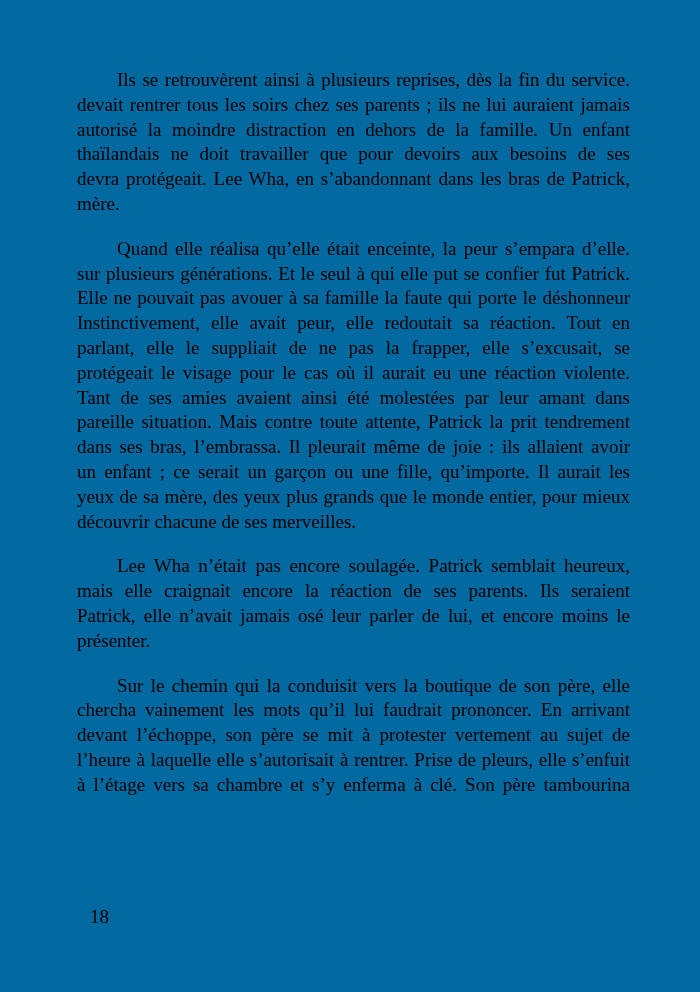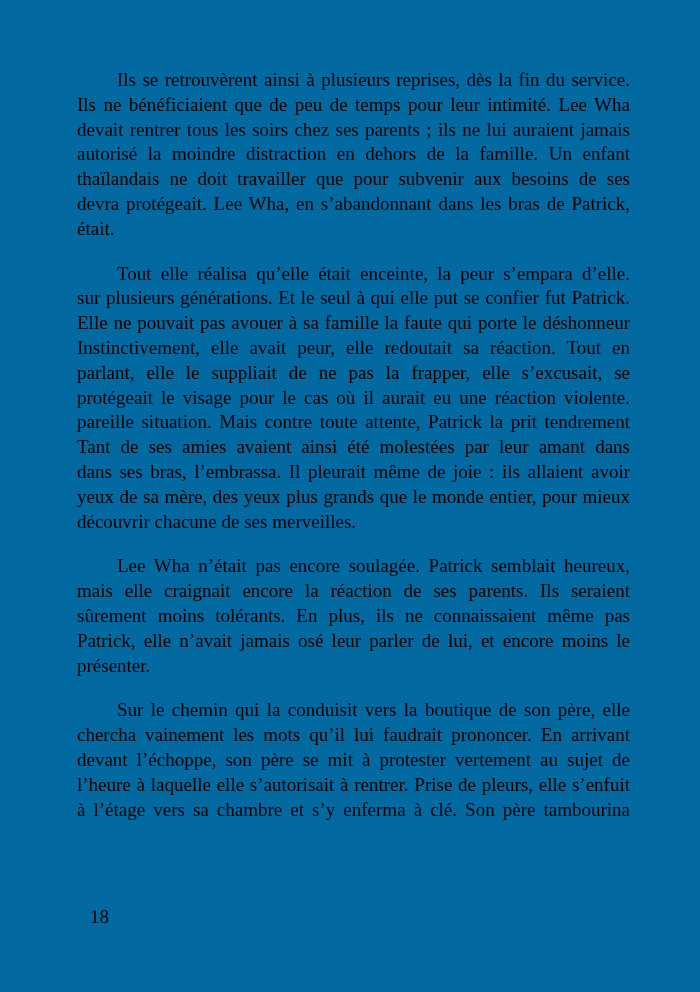--- a/index.html
+++ b/index.html
@@ -62,44 +62,43 @@
     line-height: 24.8px;
   }
 </style>
 </head>
 <body>
 
 <div class="page">
   <div class="text-block" id="text-block">
       <div class="para">
         <div class="line first">Ils se retrouvèrent ainsi à plusieurs reprises, dès la fin du service.</div>
-        <div class="line">Ils ne bénéficiaient que de peu de temps pour leur intimité. Lee Wha</div>
         <div class="line">devait rentrer tous les soirs chez ses parents ; ils ne lui auraient jamais</div>
         <div class="line">autorisé la moindre distraction en dehors de la famille. Un enfant</div>
-        <div class="line">thaïlandais ne doit travailler que pour subvenir aux besoins de ses</div>
+        <div class="line">thaïlandais ne doit travailler que pour devoirs aux besoins de ses</div>
         <div class="line">devra protégeait. Lee Wha, en s’abandonnant dans les bras de Patrick,</div>
-        <div class="line lastshort">était.</div>
+        <div class="line lastshort">mère.</div>
       </div>
       <div class="para">
-        <div class="line first">Tout elle réalisa qu’elle était enceinte, la peur s’empara d’elle.</div>
+        <div class="line first">Quand elle réalisa qu’elle était enceinte, la peur s’empara d’elle.</div>
         <div class="line">sur plusieurs générations. Et le seul à qui elle put se confier fut Patrick.</div>
         <div class="line">Elle ne pouvait pas avouer à sa famille la faute qui porte le déshonneur</div>
         <div class="line">Instinctivement, elle avait peur, elle redoutait sa réaction. Tout en</div>
         <div class="line">parlant, elle le suppliait de ne pas la frapper, elle s’excusait, se</div>
         <div class="line">protégeait le visage pour le cas où il aurait eu une réaction violente.</div>
+        <div class="line">Tant de ses amies avaient ainsi été molestées par leur amant dans</div>
         <div class="line">pareille situation. Mais contre toute attente, Patrick la prit tendrement</div>
-        <div class="line">Tant de ses amies avaient ainsi été molestées par leur amant dans</div>
         <div class="line">dans ses bras, l’embrassa. Il pleurait même de joie : ils allaient avoir</div>
+        <div class="line">un enfant ; ce serait un garçon ou une fille, qu’importe. Il aurait les</div>
         <div class="line">yeux de sa mère, des yeux plus grands que le monde entier, pour mieux</div>
         <div class="line lastshort">découvrir chacune de ses merveilles.</div>
       </div>
       <div class="para">
         <div class="line first">Lee Wha n’était pas encore soulagée. Patrick semblait heureux,</div>
         <div class="line">mais elle craignait encore la réaction de ses parents. Ils seraient</div>
-        <div class="line">sûrement moins tolérants. En plus, ils ne connaissaient même pas</div>
         <div class="line">Patrick, elle n’avait jamais osé leur parler de lui, et encore moins le</div>
         <div class="line lastshort">présenter.</div>
       </div>
       <div class="para">
         <div class="line first">Sur le chemin qui la conduisit vers la boutique de son père, elle</div>
         <div class="line">chercha vainement les mots qu’il lui faudrait prononcer. En arrivant</div>
         <div class="line">devant l’échoppe, son père se mit à protester vertement au sujet de</div>
         <div class="line">l’heure à laquelle elle s’autorisait à rentrer. Prise de pleurs, elle s’enfuit</div>
         <div class="line">à l’étage vers sa chambre et s’y enferma à clé. Son père tambourina</div>
       </div>

